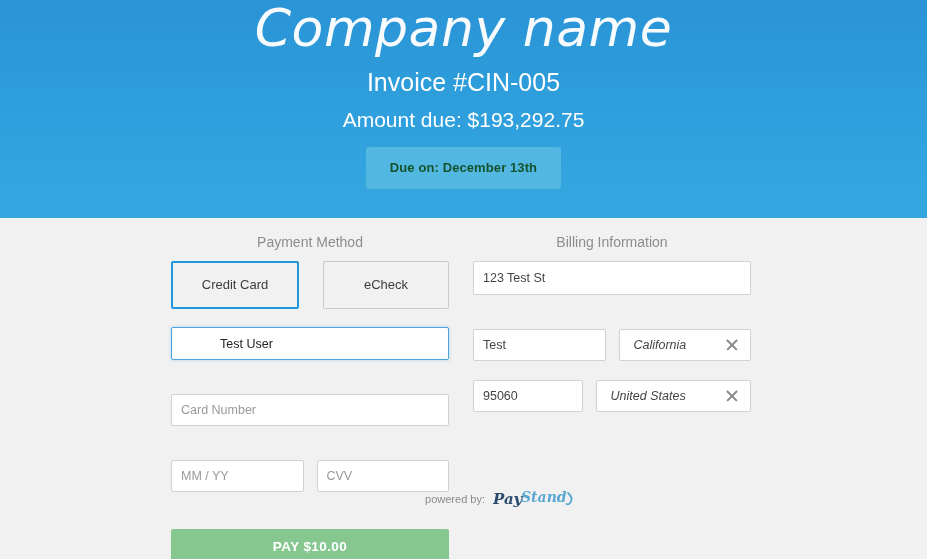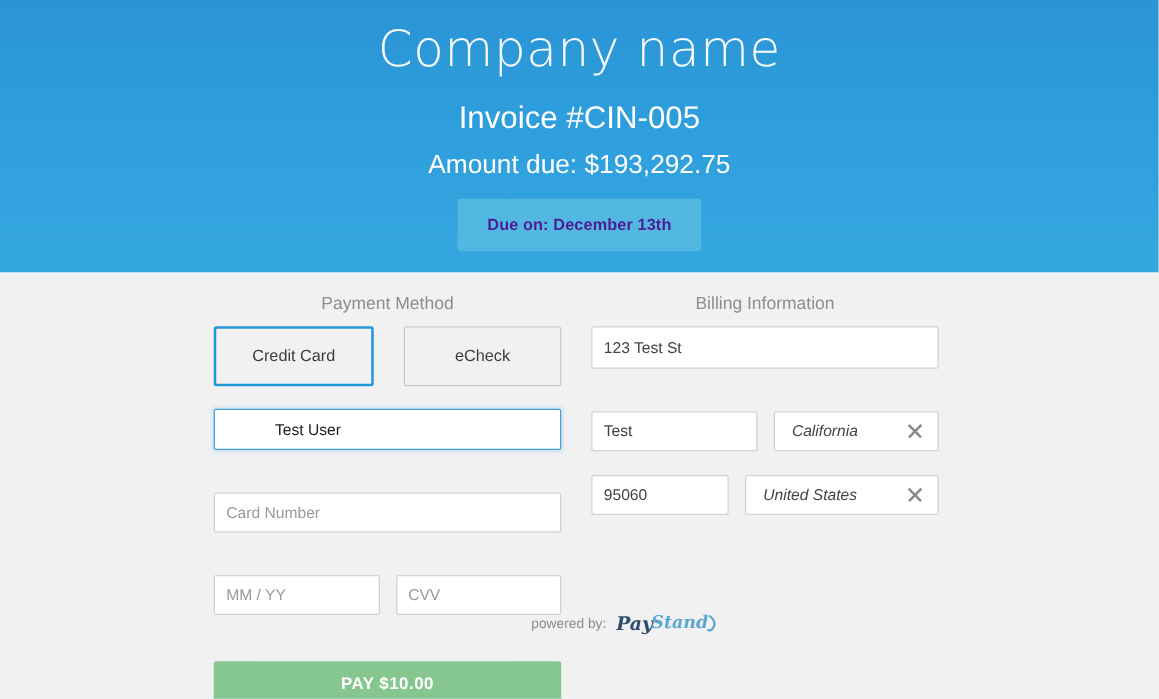--- a/index.html
+++ b/index.html
@@ -20,28 +20,29 @@
   .invoice-header {
     position: relative;
     width: 927px;
     height: 218px;
     background: linear-gradient(to bottom, #2a94d6 0%, #2fa0dd 55%, #35a7e0 100%);
     text-align: center;
     overflow: hidden;
   }
   .company-name {
     margin: 0;
-    padding-top: 12px;
-    font-size: 40px;
+    padding-top: 0;
+    font-size: 52px;
     line-height: 56px;
     font-weight: 200;
     color: #ffffff;
     letter-spacing: 0.5px;
     font-family: "DejaVu Sans", sans-serif;
     opacity: 0.97;
+    font-style: italic;
   }
   .invoice-number {
     margin: 0;
     padding-top: 11px;
     font-size: 25px;
     line-height: 30px;
     font-weight: 400;
     color: #ffffff;
   }
   .amount-due {
@@ -51,21 +52,21 @@
     line-height: 26px;
     font-weight: 400;
     color: #ffffff;
   }
   .due-badge-wrap {
     margin-top: 14px;
   }
   .due-badge {
     display: inline-block;
     background: #52b8e2;
-    color: #4c1d95;
+    color: #14532d;
     font-size: 13px;
     font-weight: bold;
     line-height: 16px;
     padding: 13px 24px;
     border-radius: 3px;
     letter-spacing: 0.1px;
   }
 
   
   .page-body {

